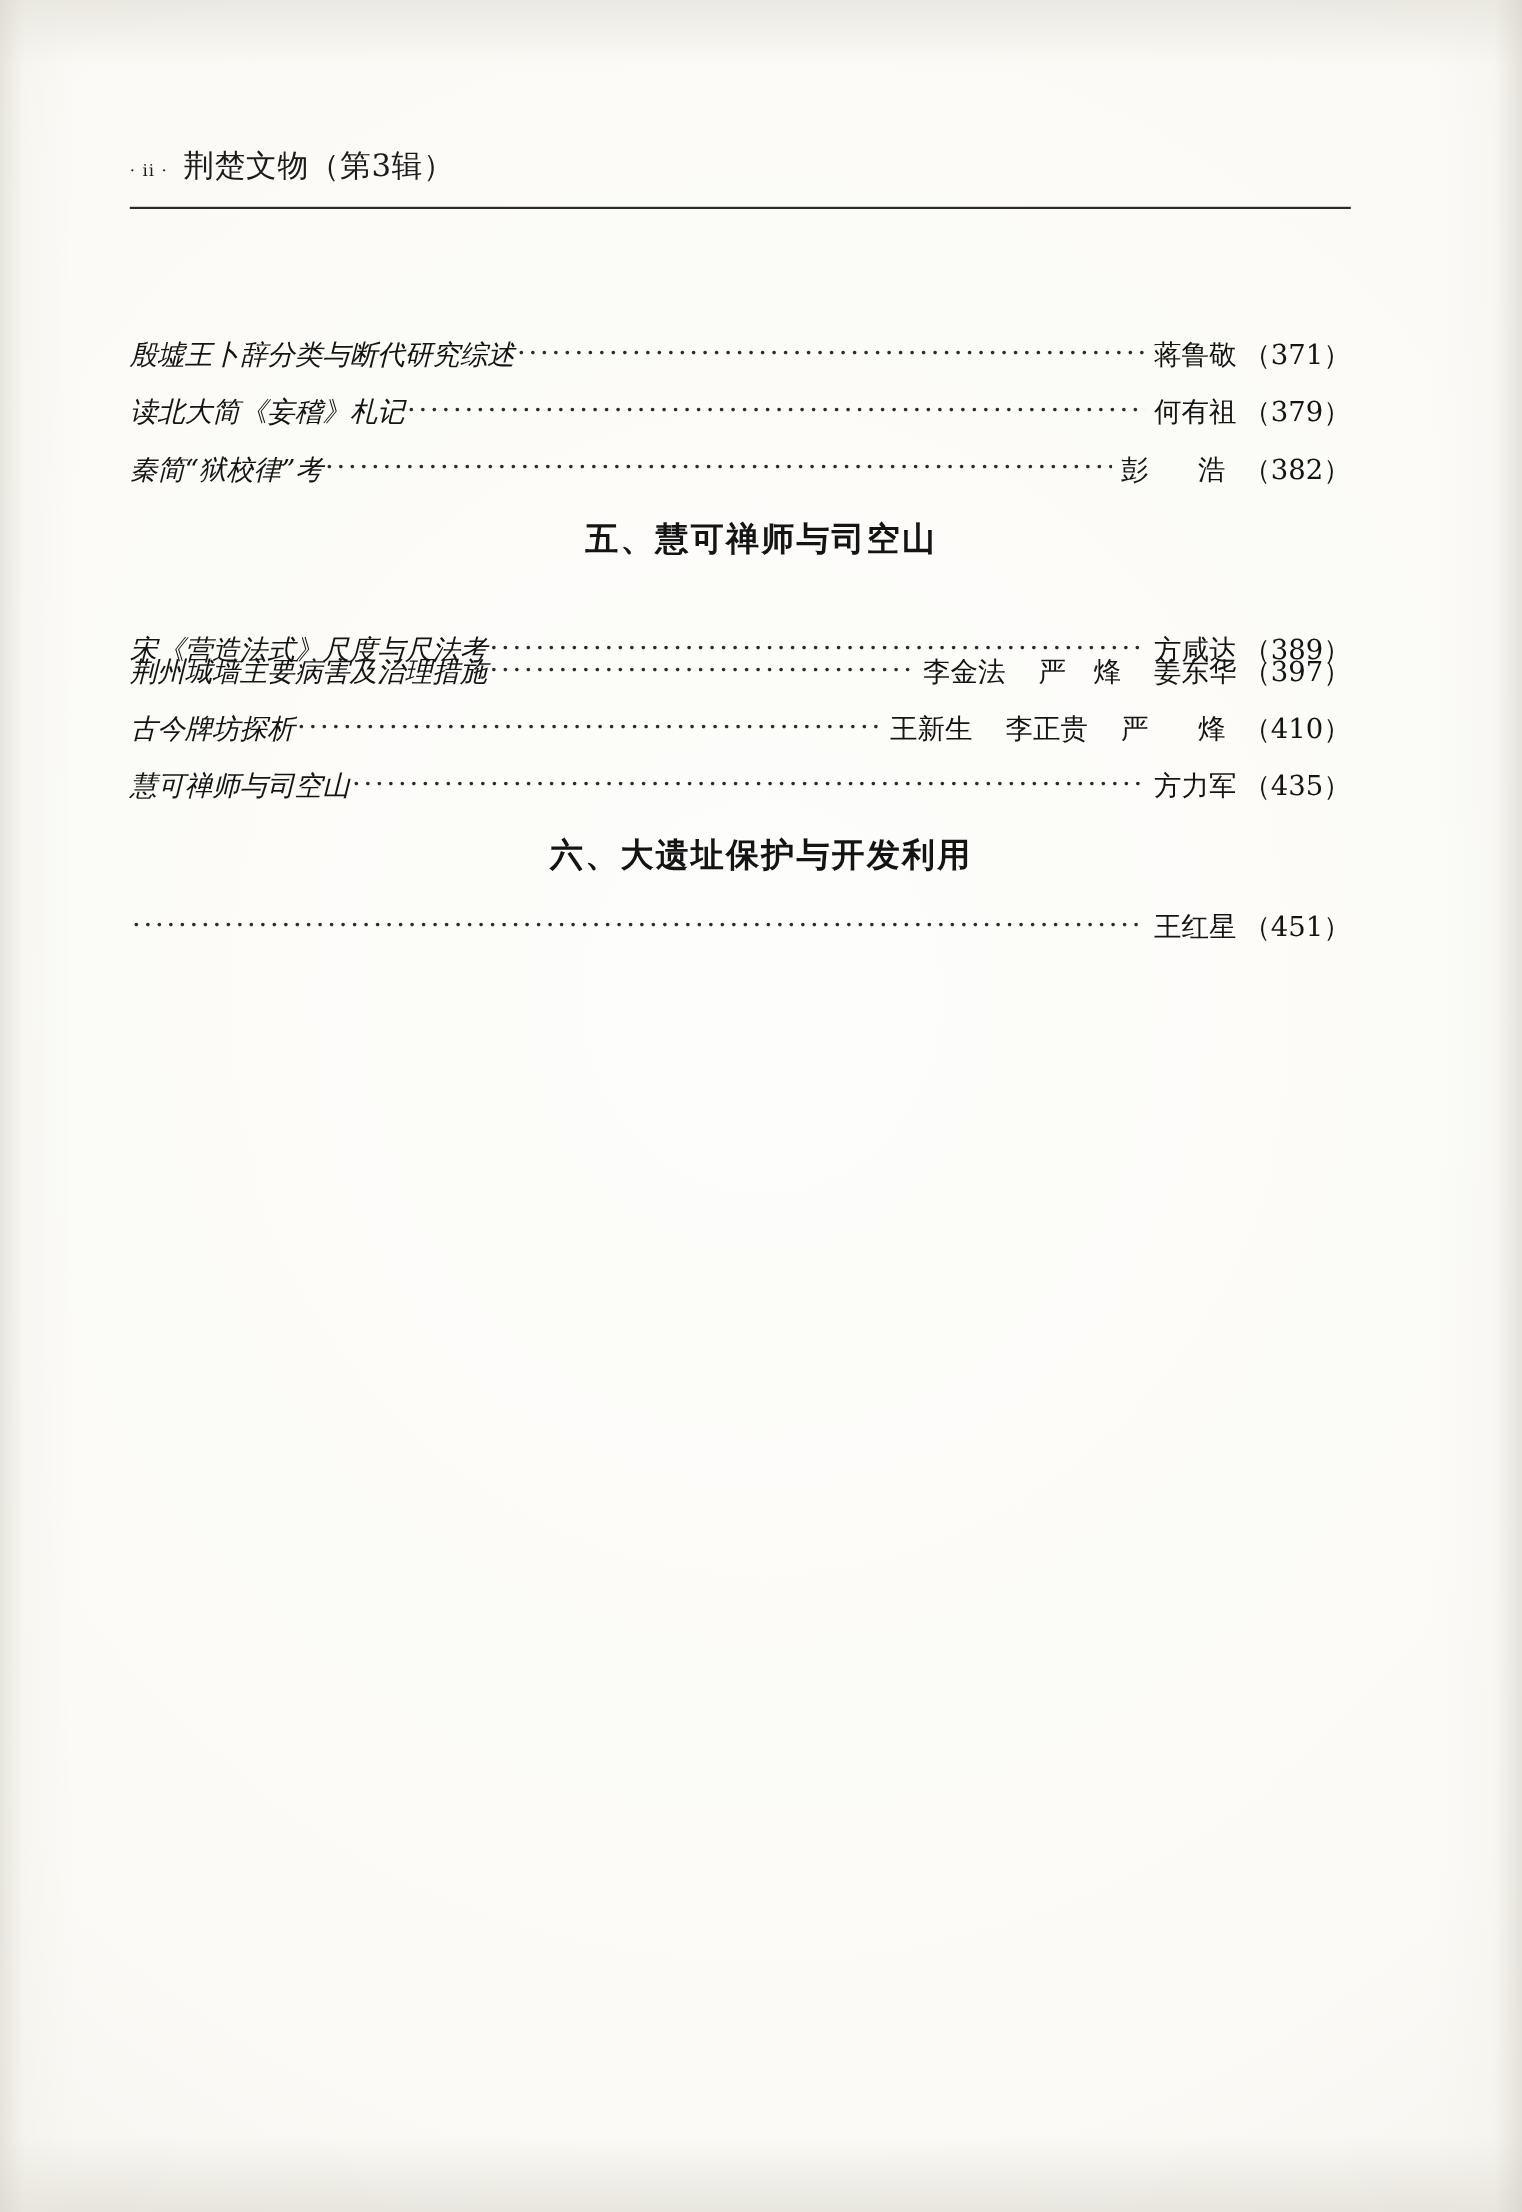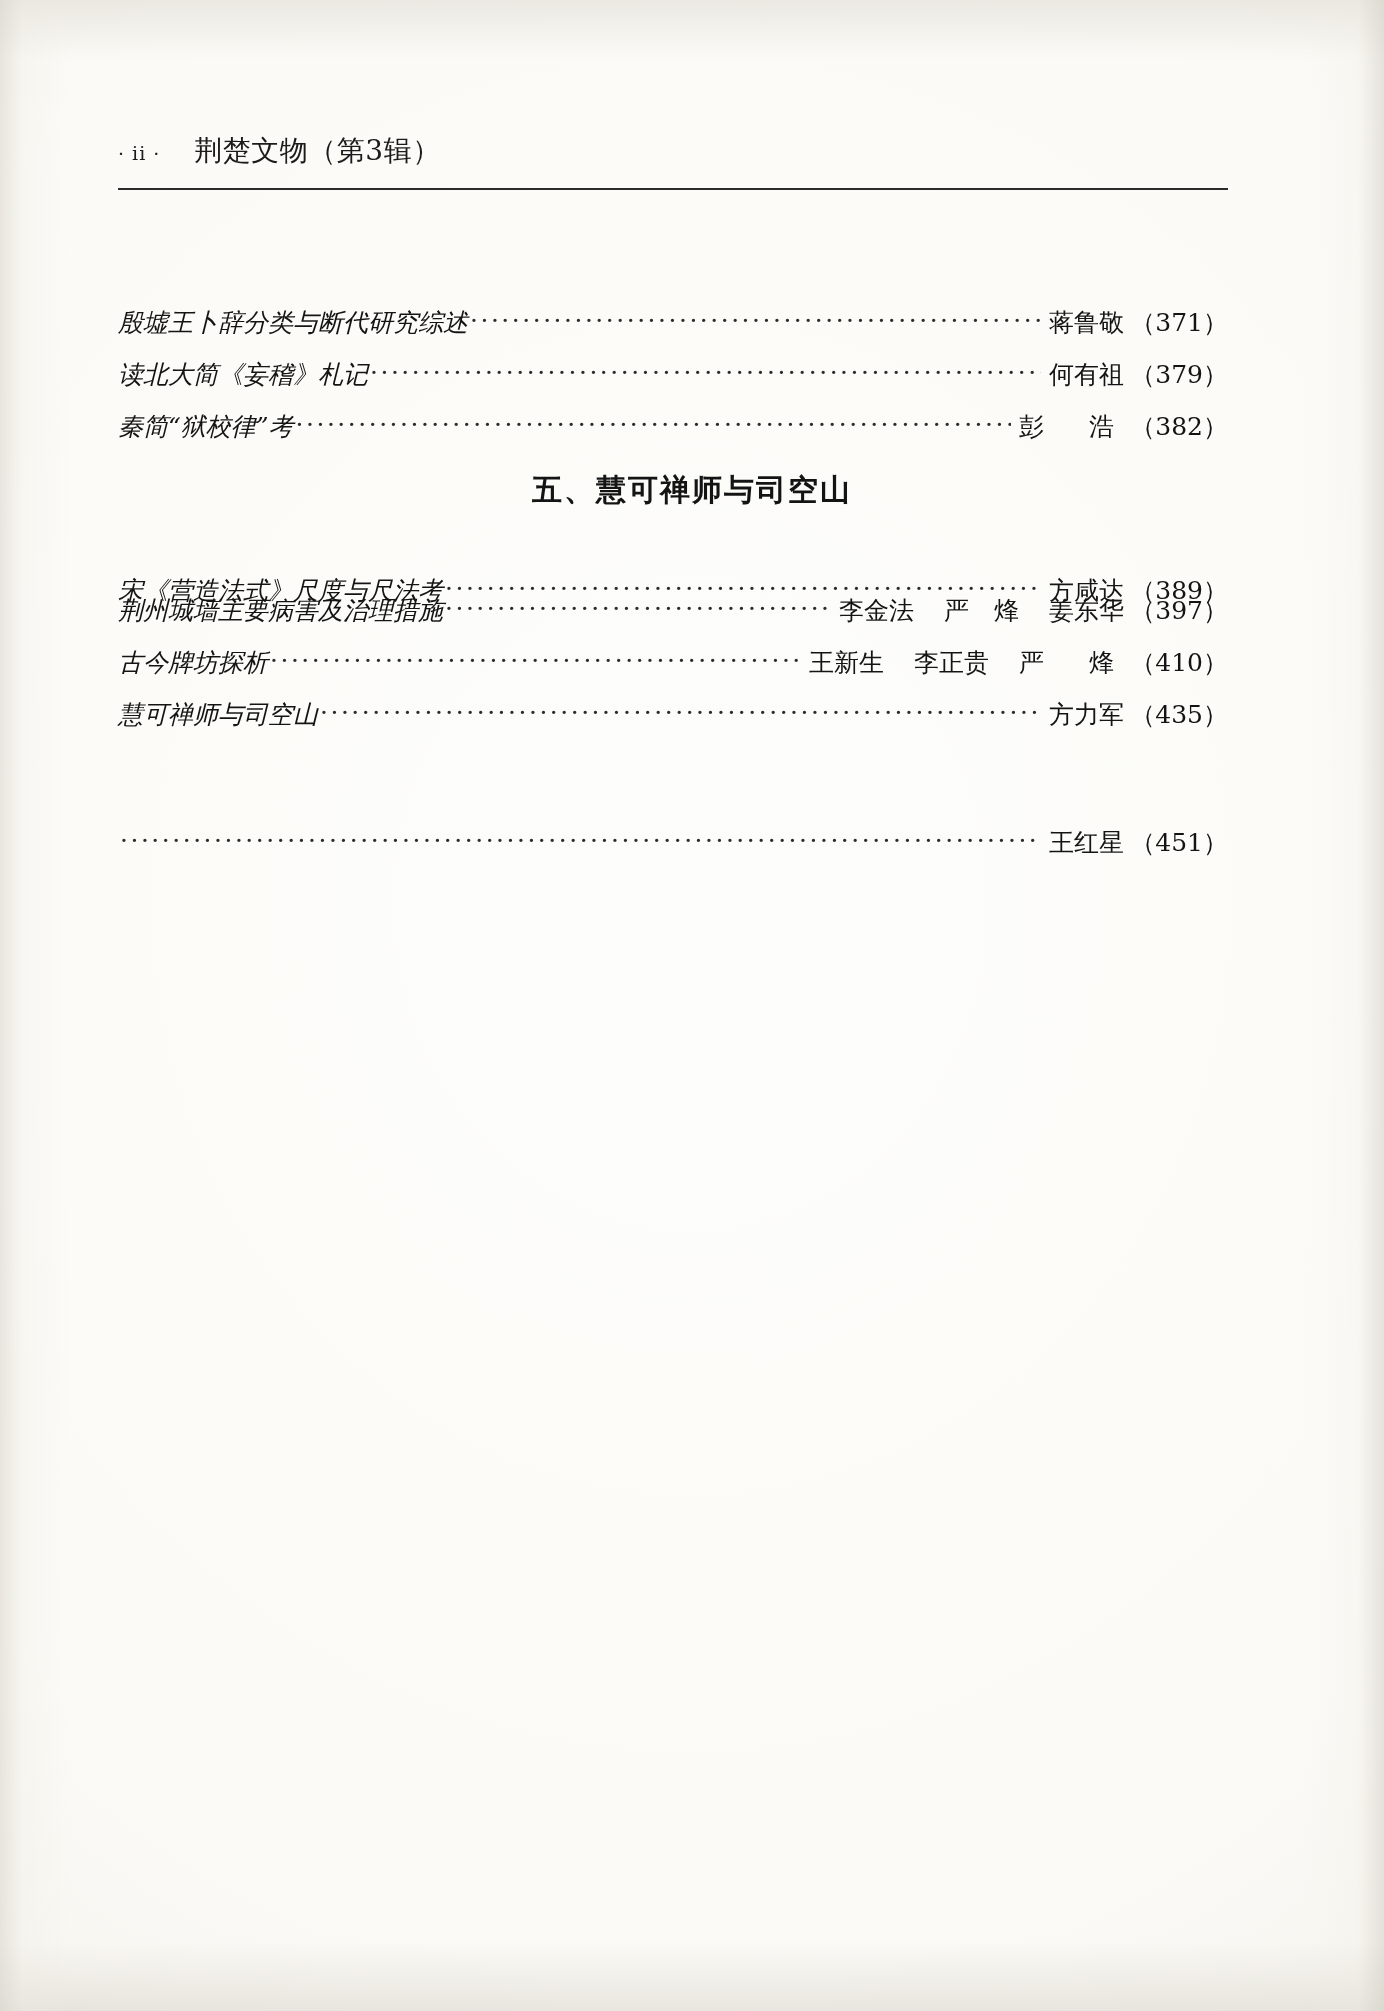--- a/index.html
+++ b/index.html
@@ -44,23 +44,23 @@
   .running-head {
     position: absolute;
     left: 118px;
     top: 132px;
     width: 1120px;
     display: flex;
     align-items: baseline;
     color: #1b1b1b;
   }
   .folio {
-    font-size: 19px;
+    font-size: 15px;
     letter-spacing: 1px;
-    margin-right: 34px;
+    margin-right: 14px;
     white-space: nowrap;
   }
   .head-title {
     font-size: 28px;
     letter-spacing: 0.5px;
     white-space: nowrap;
   }
   .head-rule {
     position: absolute;
     left: 118px;
@@ -193,20 +193,21 @@
       <span class="toc-page">（410）</span>
     </div>
 
     <div class="toc-entry" style="top:698px;">
       <span class="toc-title">慧可禅师与司空山</span>
       <span class="dots">·······························································································································</span>
       <span class="toc-authors">方力军</span>
       <span class="toc-page">（435）</span>
     </div>
 
+    <div class="section-heading" style="top:757px;">六、大遗址保护与开发利用</div>
 
     <div class="toc-entry" style="top:826px;">
       <span class="dots">·······························································································································</span>
       <span class="toc-authors">王红星</span>
       <span class="toc-page">（451）</span>
     </div>
 
   </div>
 </div>
 

